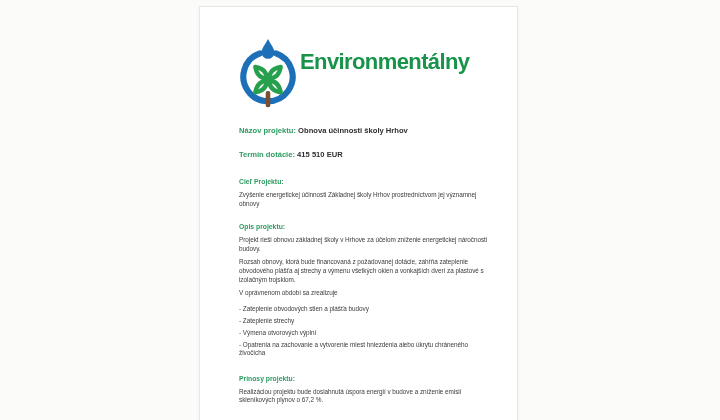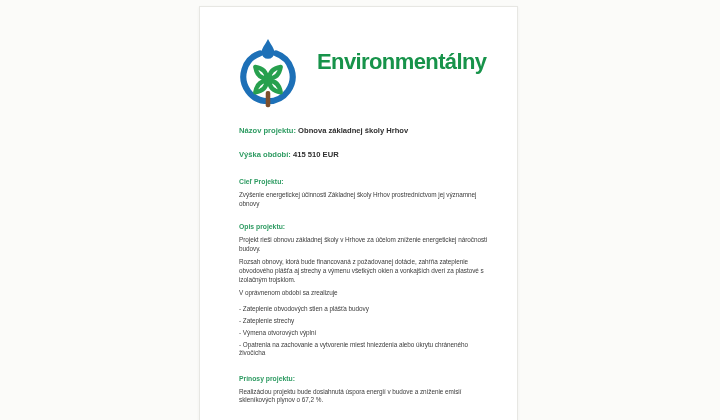--- a/index.html
+++ b/index.html
@@ -20,21 +20,21 @@
     border: 1px solid #e7e7e3;
     border-bottom: none;
     box-shadow: 0 1px 3px rgba(0,0,0,0.05);
   }
   .content { padding-left: 39px; padding-right: 26px; }
 
   
   .logo { display: flex; align-items: flex-start; margin-top: 31px; }
   .logo-mark { width: 58px; height: 72px; flex: none; }
   .logo-text {
-    margin-left: 20px;
+    margin-left: 3px;
     margin-top: 13px;
     color: #17934A;
     font-weight: bold;
     font-size: 22px;
     line-height: 21px;
     letter-spacing: -0.6px;
     white-space: nowrap;
   }
 
   
@@ -87,26 +87,26 @@
             <path transform="translate(30,44) rotate(45)" d="M2 0 Q9 -7 19 0 Q9 7 2 0 Z"></path>
           </g>
         </svg>
         <div class="logo-text">
           <div>Environmentálny</div>
         </div>
       </div>
 
       <div class="meta first">
         <span class="g">Názov projektu:</span>
-        <span class="v">Obnova základnej školy Hrhov</span>
+        <span class="v">Obnova účinnosti školy Hrhov</span>
       </div>
 
       <div class="meta-group">
         <div class="meta">
-          <span class="g">Výška období:</span>
+          <span class="g">Termín dotácie:</span>
           <span class="v">415 510 EUR</span>
         </div>
       </div>
 
       <div class="section" style="margin-top:16px">
         <p class="stitle">Cieľ Projektu:</p>
         <p class="body">Zvýšenie energetickej účinnosti Základnej školy Hrhov prostredníctvom jej významnej obnovy</p>
       </div>
 
       <div class="section">

